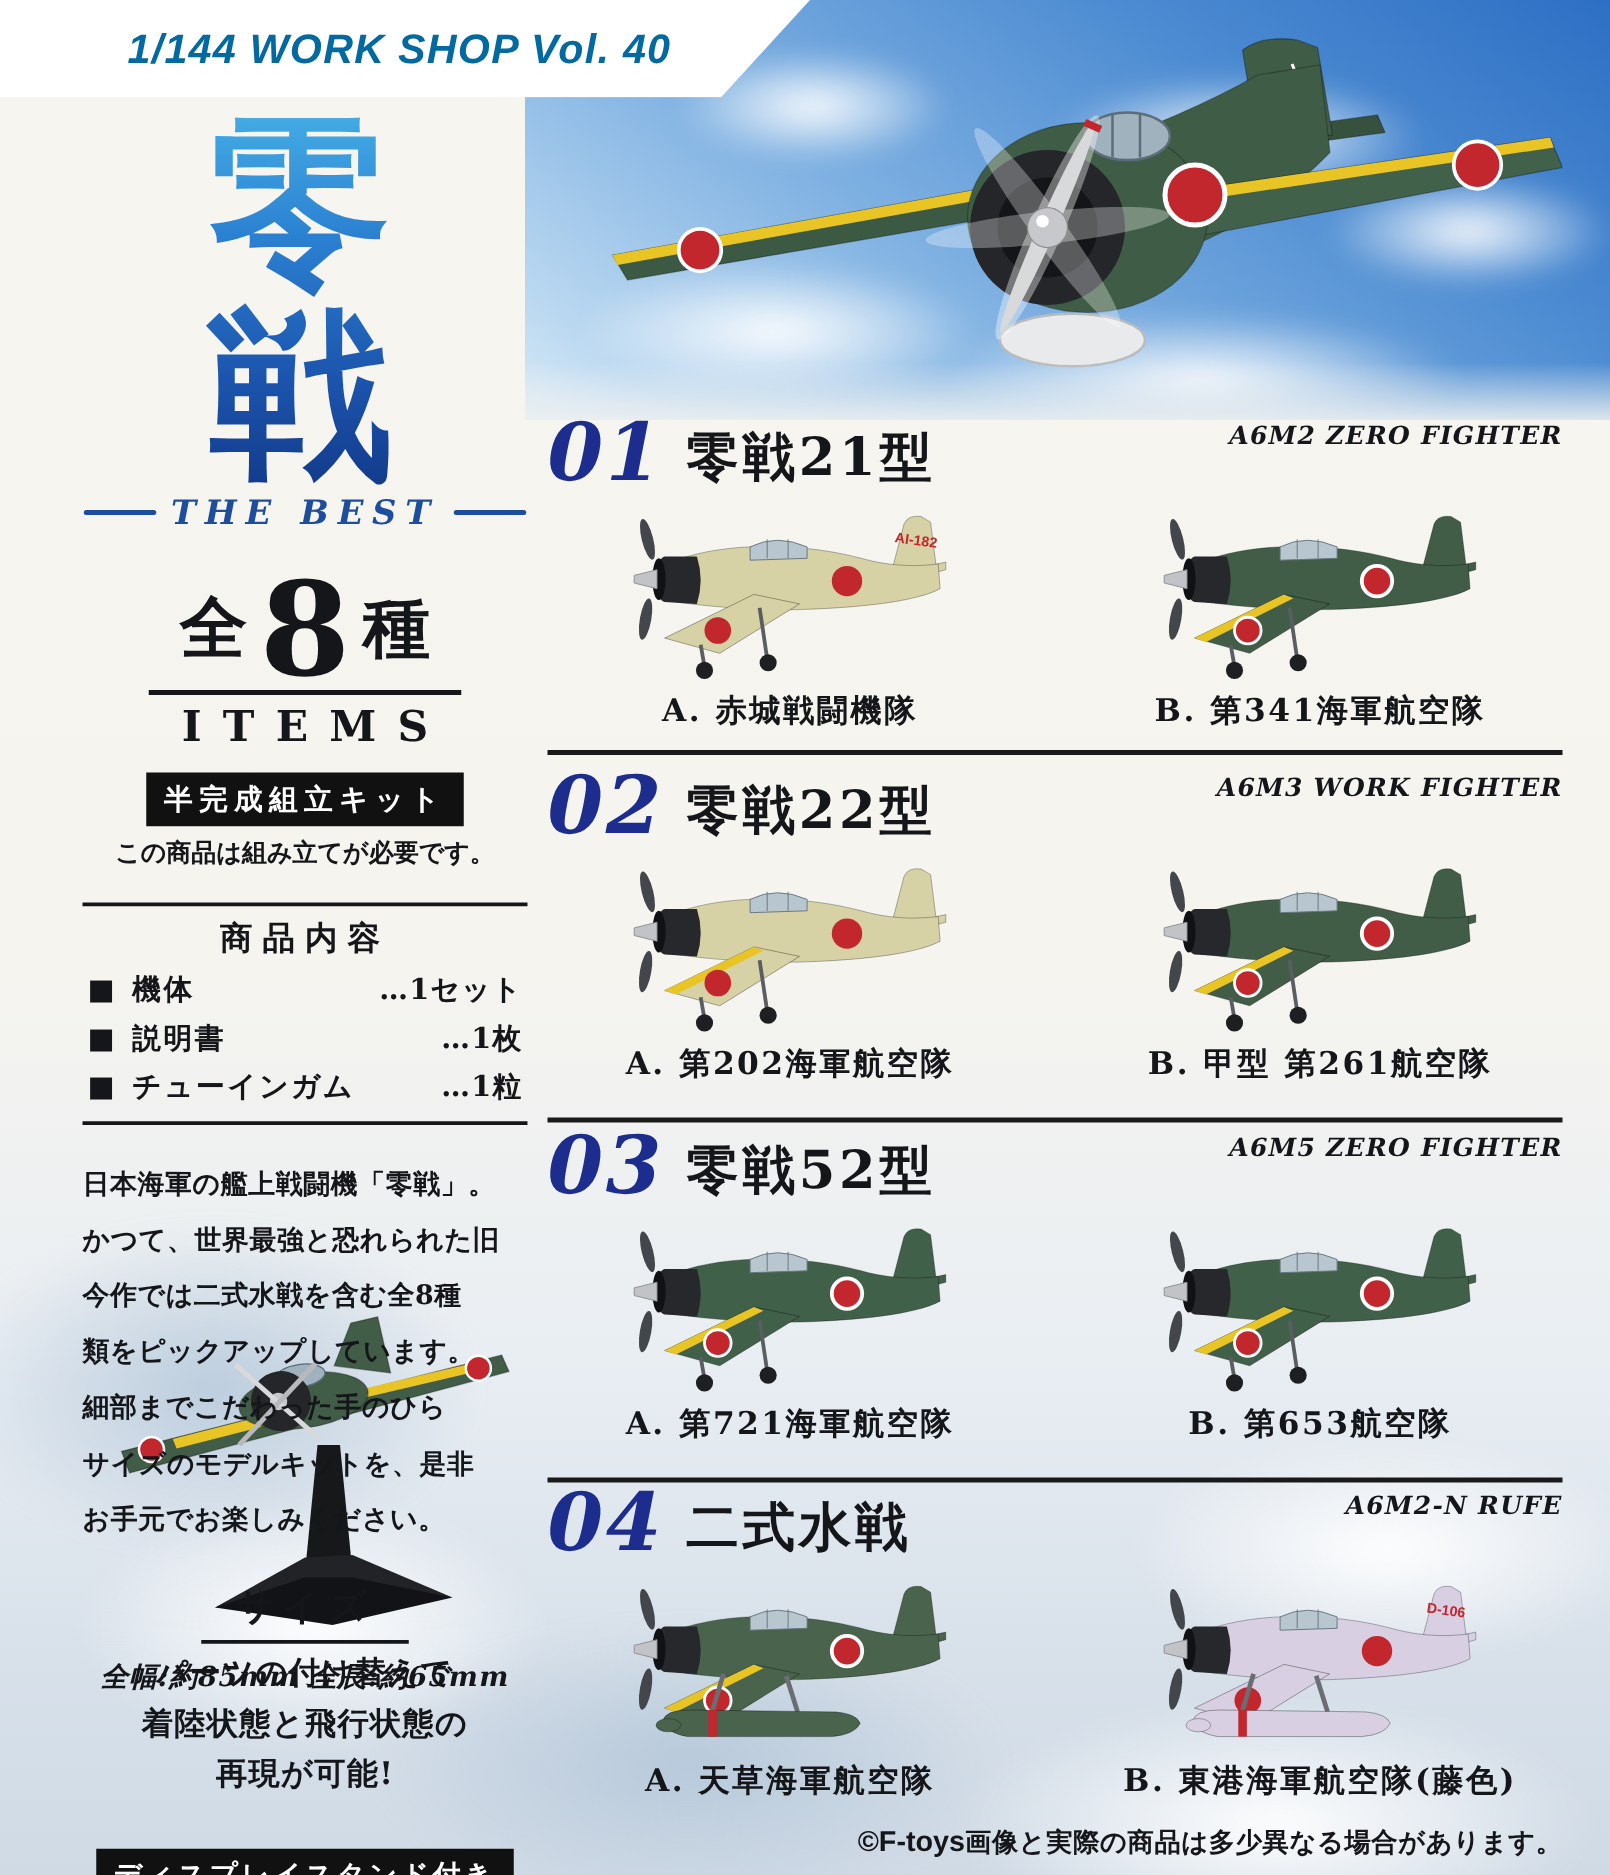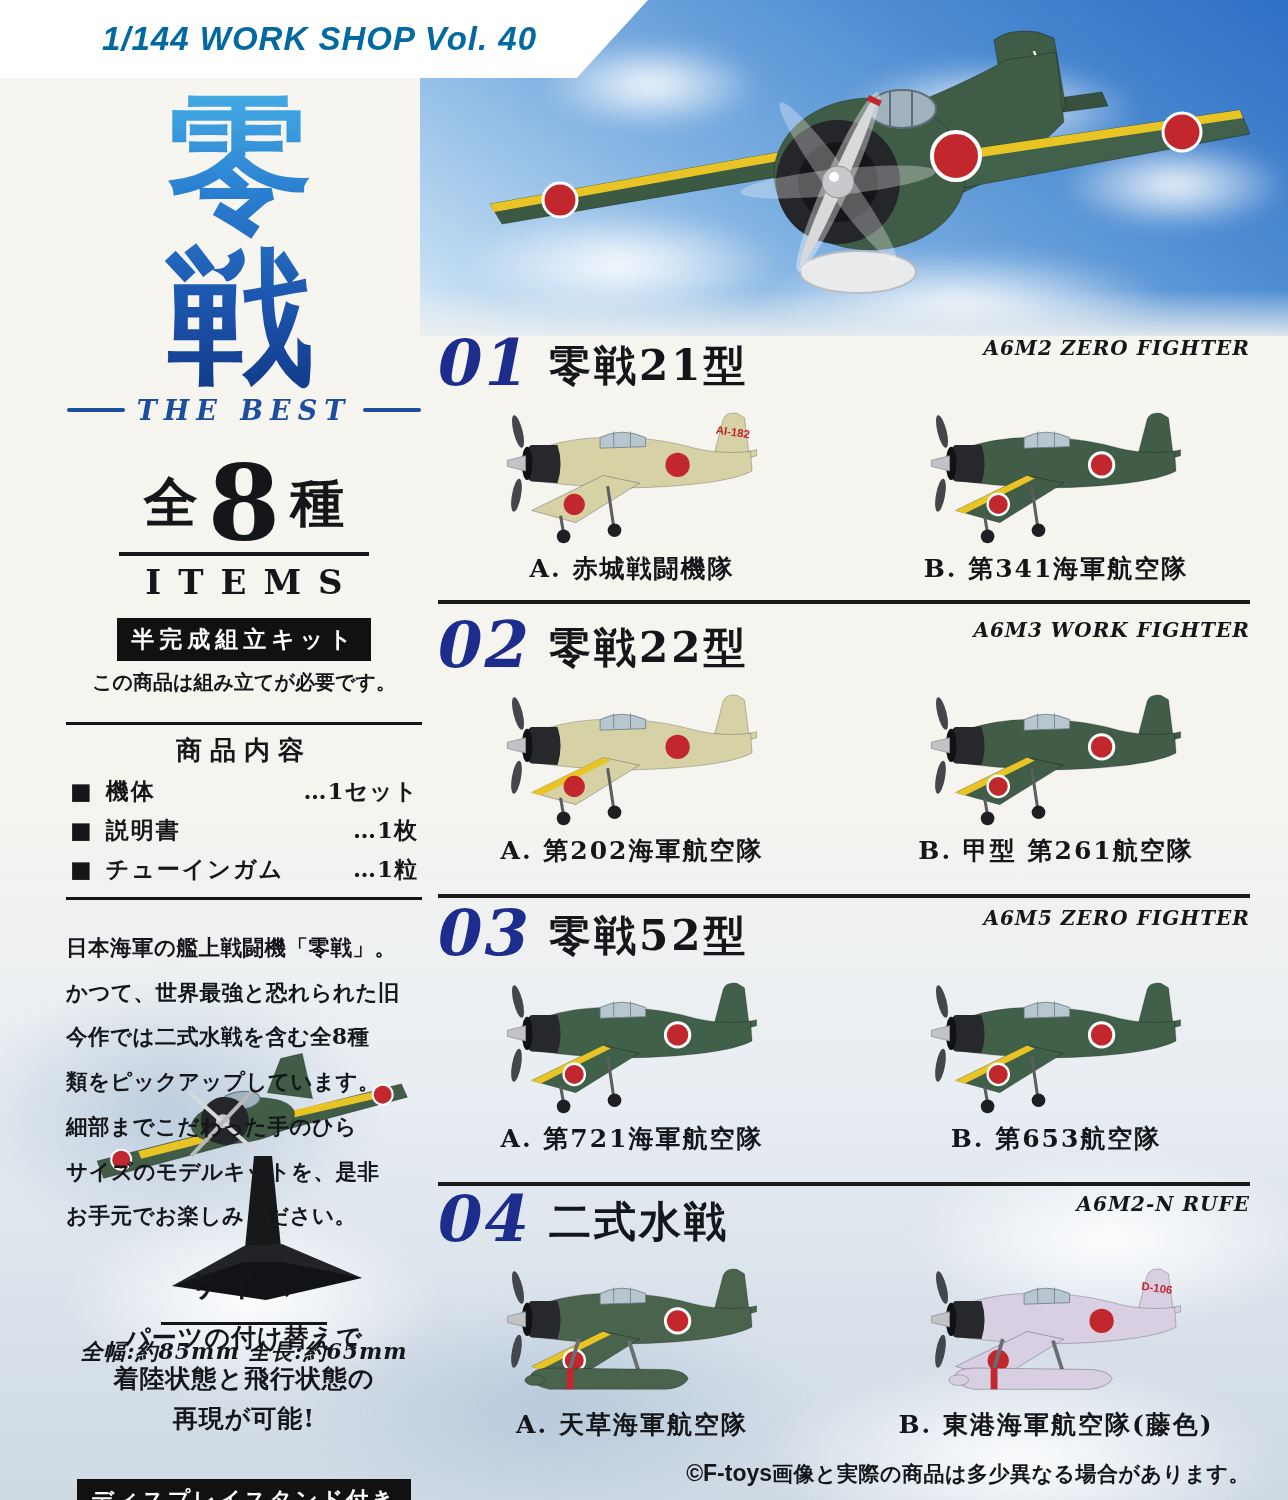--- a/index.html
+++ b/index.html
@@ -63,21 +63,21 @@
   .contents-title{text-align:center;font-size:26px;font-weight:bold;letter-spacing:8px;margin-bottom:8px;}
   .c-row{display:flex;align-items:baseline;font-size:23px;font-weight:bold;margin-top:8px;}
   .c-row .bullet{margin-right:14px;}
   .c-row .lbl{flex:0 0 auto;letter-spacing:2px;}
   .c-row .val{margin-left:auto;letter-spacing:1px;}
 
   .descr{margin-top:26px;font-size:21.5px;font-weight:bold;line-height:2.08;letter-spacing:.5px;white-space:nowrap;}
 
   .size-block{margin-top:26px;text-align:center;}
   .size-title{display:inline-block;font-size:30px;font-weight:bold;letter-spacing:6px;
-    border-bottom:3px solid #15161a;padding:0 28px 16px;}
+    border-bottom:3px solid #15161a;padding:0 28px 6px;}
   .size-spec{font-size:22px;font-weight:bold;margin-top:12px;font-style:italic;letter-spacing:1px;}
 
   .stand-photo{position:absolute;left:66px;top:1042px;width:356px;height:266px;z-index:3;}
   .stand-notes{position:absolute;left:56px;top:1318px;width:376px;text-align:center;
     font-size:25px;font-weight:bold;line-height:1.62;letter-spacing:1px;z-index:4;}
   .stand-badge-wrap{position:absolute;left:66px;top:1479px;width:356px;text-align:center;z-index:4;}
   .stand-badge-wrap .badge{margin-top:0;font-size:22px;letter-spacing:3px;}
 
   
   .section{position:absolute;left:438px;width:812px;z-index:3;}

